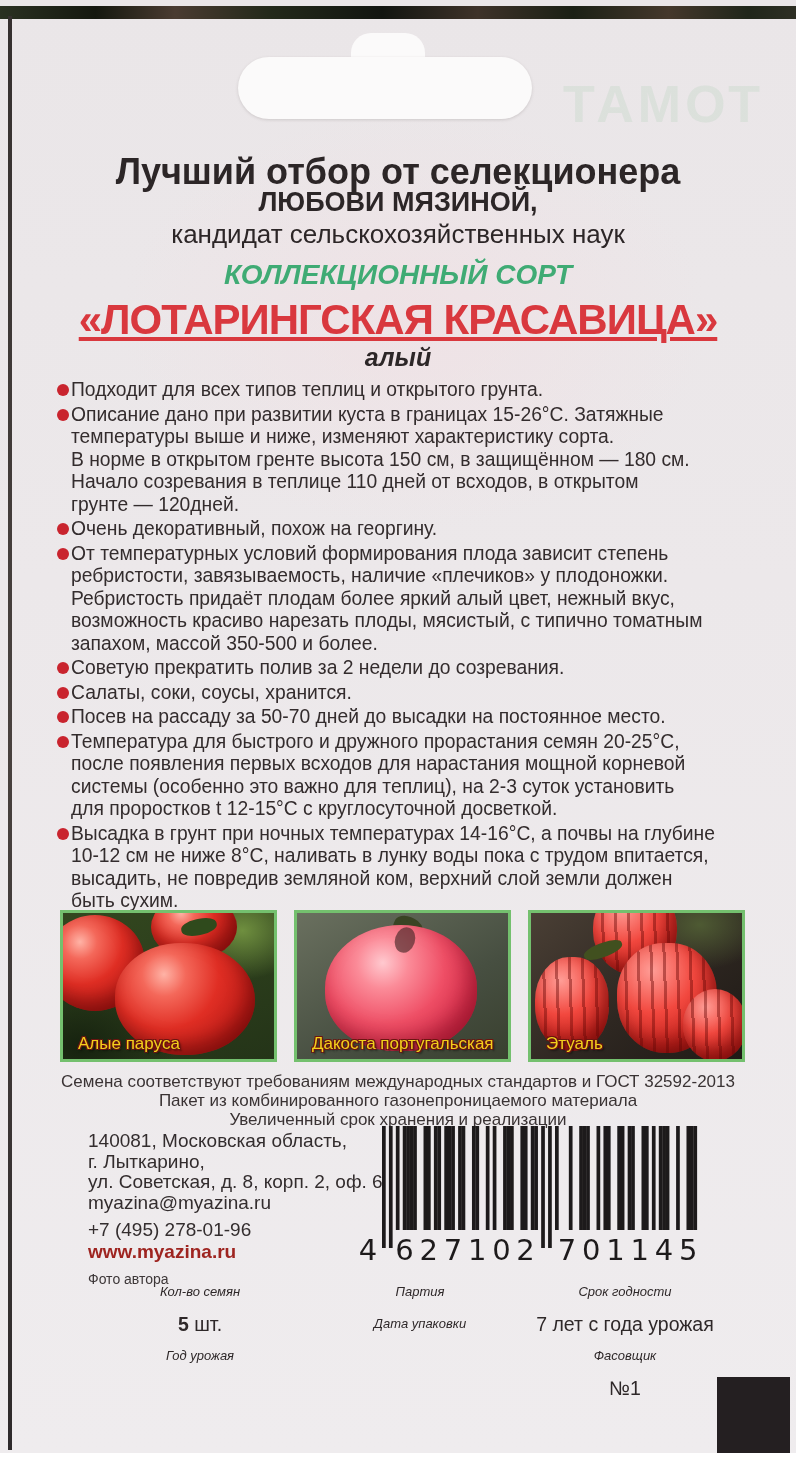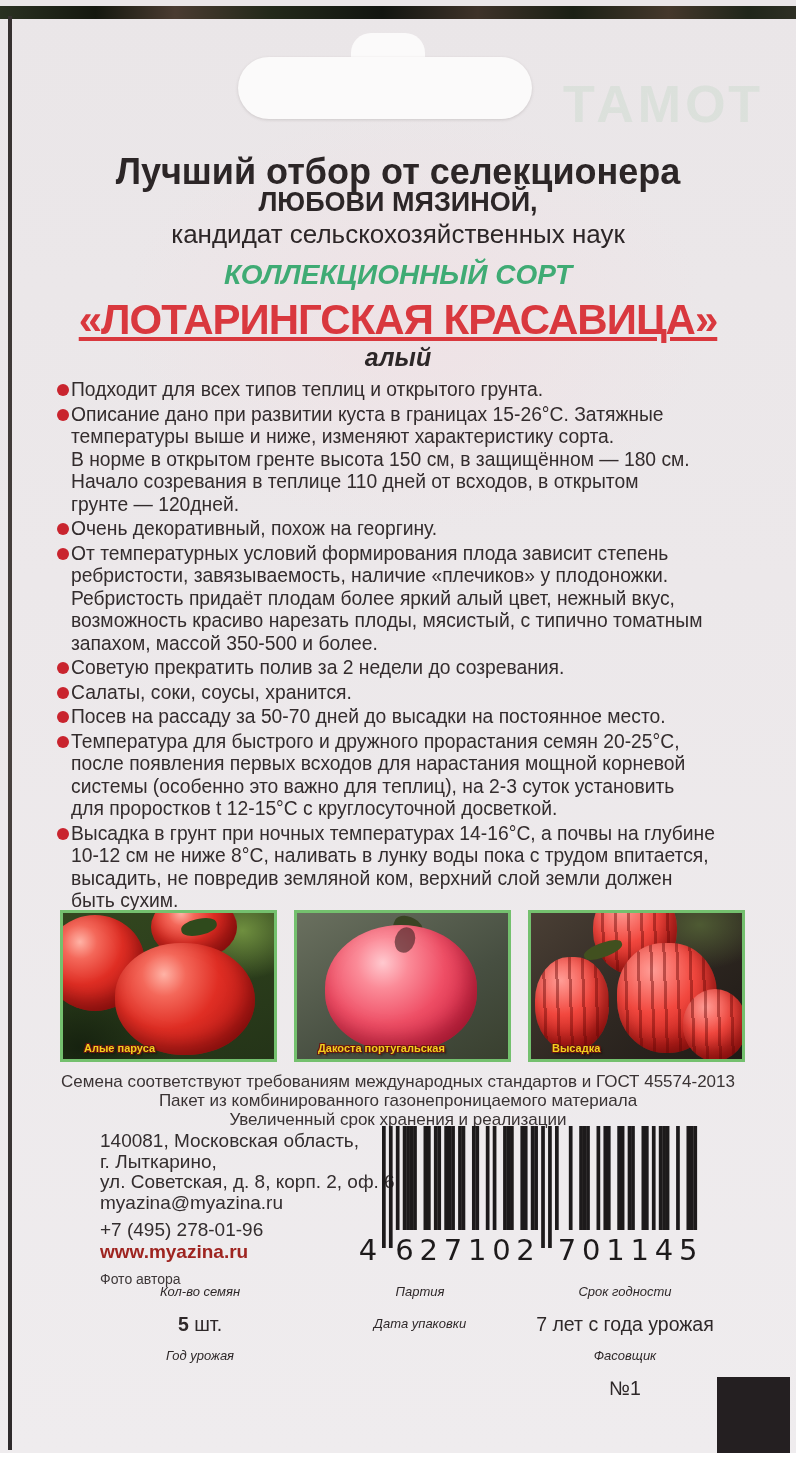--- a/index.html
+++ b/index.html
@@ -47,26 +47,26 @@
   #ph2{background:linear-gradient(150deg,#6a705f,#474f41 60%,#39402f);}
   #ph3{background:
         radial-gradient(90px 60px at 80% 8%, #4e5a33, rgba(0,0,0,0) 75%),
         linear-gradient(140deg,#4a3f35,#2e2721 55%,#1f1a16);}
   .heart{background:radial-gradient(circle at 38% 30%, #ffc9cf 0%, #fb8b98 20%, #ef4f66 48%, #d42a48 78%, #a81733);
          box-shadow:inset -8px -12px 20px rgba(120,10,30,.5);}
   .ribbed{background-image:
           repeating-linear-gradient(88deg, rgba(110,10,8,0) 0 10px, rgba(110,10,8,.45) 10px 13px),
           radial-gradient(circle at 35% 25%, #ff9d96 0%, #f2483f 40%, #c2211c 75%, #8c120f 100%);}
   .stem{position:absolute;background:#2f4a1c;border-radius:45%;}
-  .caption{position:absolute;left:21px;bottom:5px;font-size:11px;font-weight:bold;color:#f3d01c;
+  .caption{position:absolute;left:15px;bottom:5px;font-size:17px;font-weight:normal;color:#f3d01c;
            text-shadow:1px 1px 0 #6b1510,-1px -1px 0 #6b1510,1px -1px 0 #6b1510,-1px 1px 0 #6b1510,2px 2px 2px rgba(0,0,0,.5);}
 
   .standards{position:absolute;left:0;top:1072px;width:796px;text-align:center;font-size:17px;line-height:19px;color:#3a3334;}
 
-  .contact{position:absolute;left:100px;top:1131px;font-size:19px;line-height:20.5px;color:#332d2e;}
+  .contact{position:absolute;left:88px;top:1131px;font-size:19px;line-height:20.5px;color:#332d2e;}
   .contact .phone{margin-top:7px;}
   .contact .site{font-weight:bold;color:#9e2420;margin-top:1px;}
   .contact .credit{font-size:14px;margin-top:7px;color:#3d3738;}
 
   .barcode{position:absolute;left:356px;top:1126px;}
 
   .info-table{position:absolute;left:60px;top:1276px;width:690px;display:grid;
               grid-template-columns:280px 160px 250px;color:#2e2829;}
   .info-col{text-align:center;}
   .it-label{font-style:italic;font-size:13px;line-height:32px;}
@@ -162,26 +162,26 @@
       <div class="tomato heart" style="left:28px;top:12px;width:152px;height:126px;border-radius:50% 50% 46% 46%;"></div>
       <div class="stem" style="left:98px;top:14px;width:20px;height:26px;background:rgba(70,40,40,.65);border-radius:50%;transform:rotate(18deg);"></div>
       <div class="caption">Дакоста португальская</div>
     </div>
     <div class="photo" id="ph3">
       <div class="tomato ribbed" style="left:62px;top:-26px;width:84px;height:88px;border-radius:46% 46% 50% 50%;"></div>
       <div class="stem" style="left:52px;top:30px;width:40px;height:14px;transform:rotate(-20deg);background:#41501f;"></div>
       <div class="tomato ribbed" style="left:4px;top:44px;width:74px;height:94px;border-radius:46% 46% 48% 48%;"></div>
       <div class="tomato ribbed" style="left:86px;top:30px;width:100px;height:110px;border-radius:46% 46% 48% 48%;"></div>
       <div class="tomato ribbed" style="left:152px;top:76px;width:64px;height:72px;"></div>
-      <div class="caption">Высадка</div>
+      <div class="caption">Этуаль</div>
     </div>
   </div>
 
   <div class="standards">
-    <div>Семена соответствуют требованиям международных стандартов и ГОСТ 45574-2013</div>
+    <div>Семена соответствуют требованиям международных стандартов и ГОСТ 32592-2013</div>
     <div>Пакет из комбинированного газонепроницаемого материала</div>
     <div>Увеличенный срок хранения и реализации</div>
   </div>
 
   <div class="contact">
     <div>140081, Московская область,</div>
     <div>г. Лыткарино,</div>
     <div>ул. Советская, д. 8, корп. 2, оф. 6</div>
     <div>myazina@myazina.ru</div>
     <div class="phone">+7 (495) 278-01-96</div>

